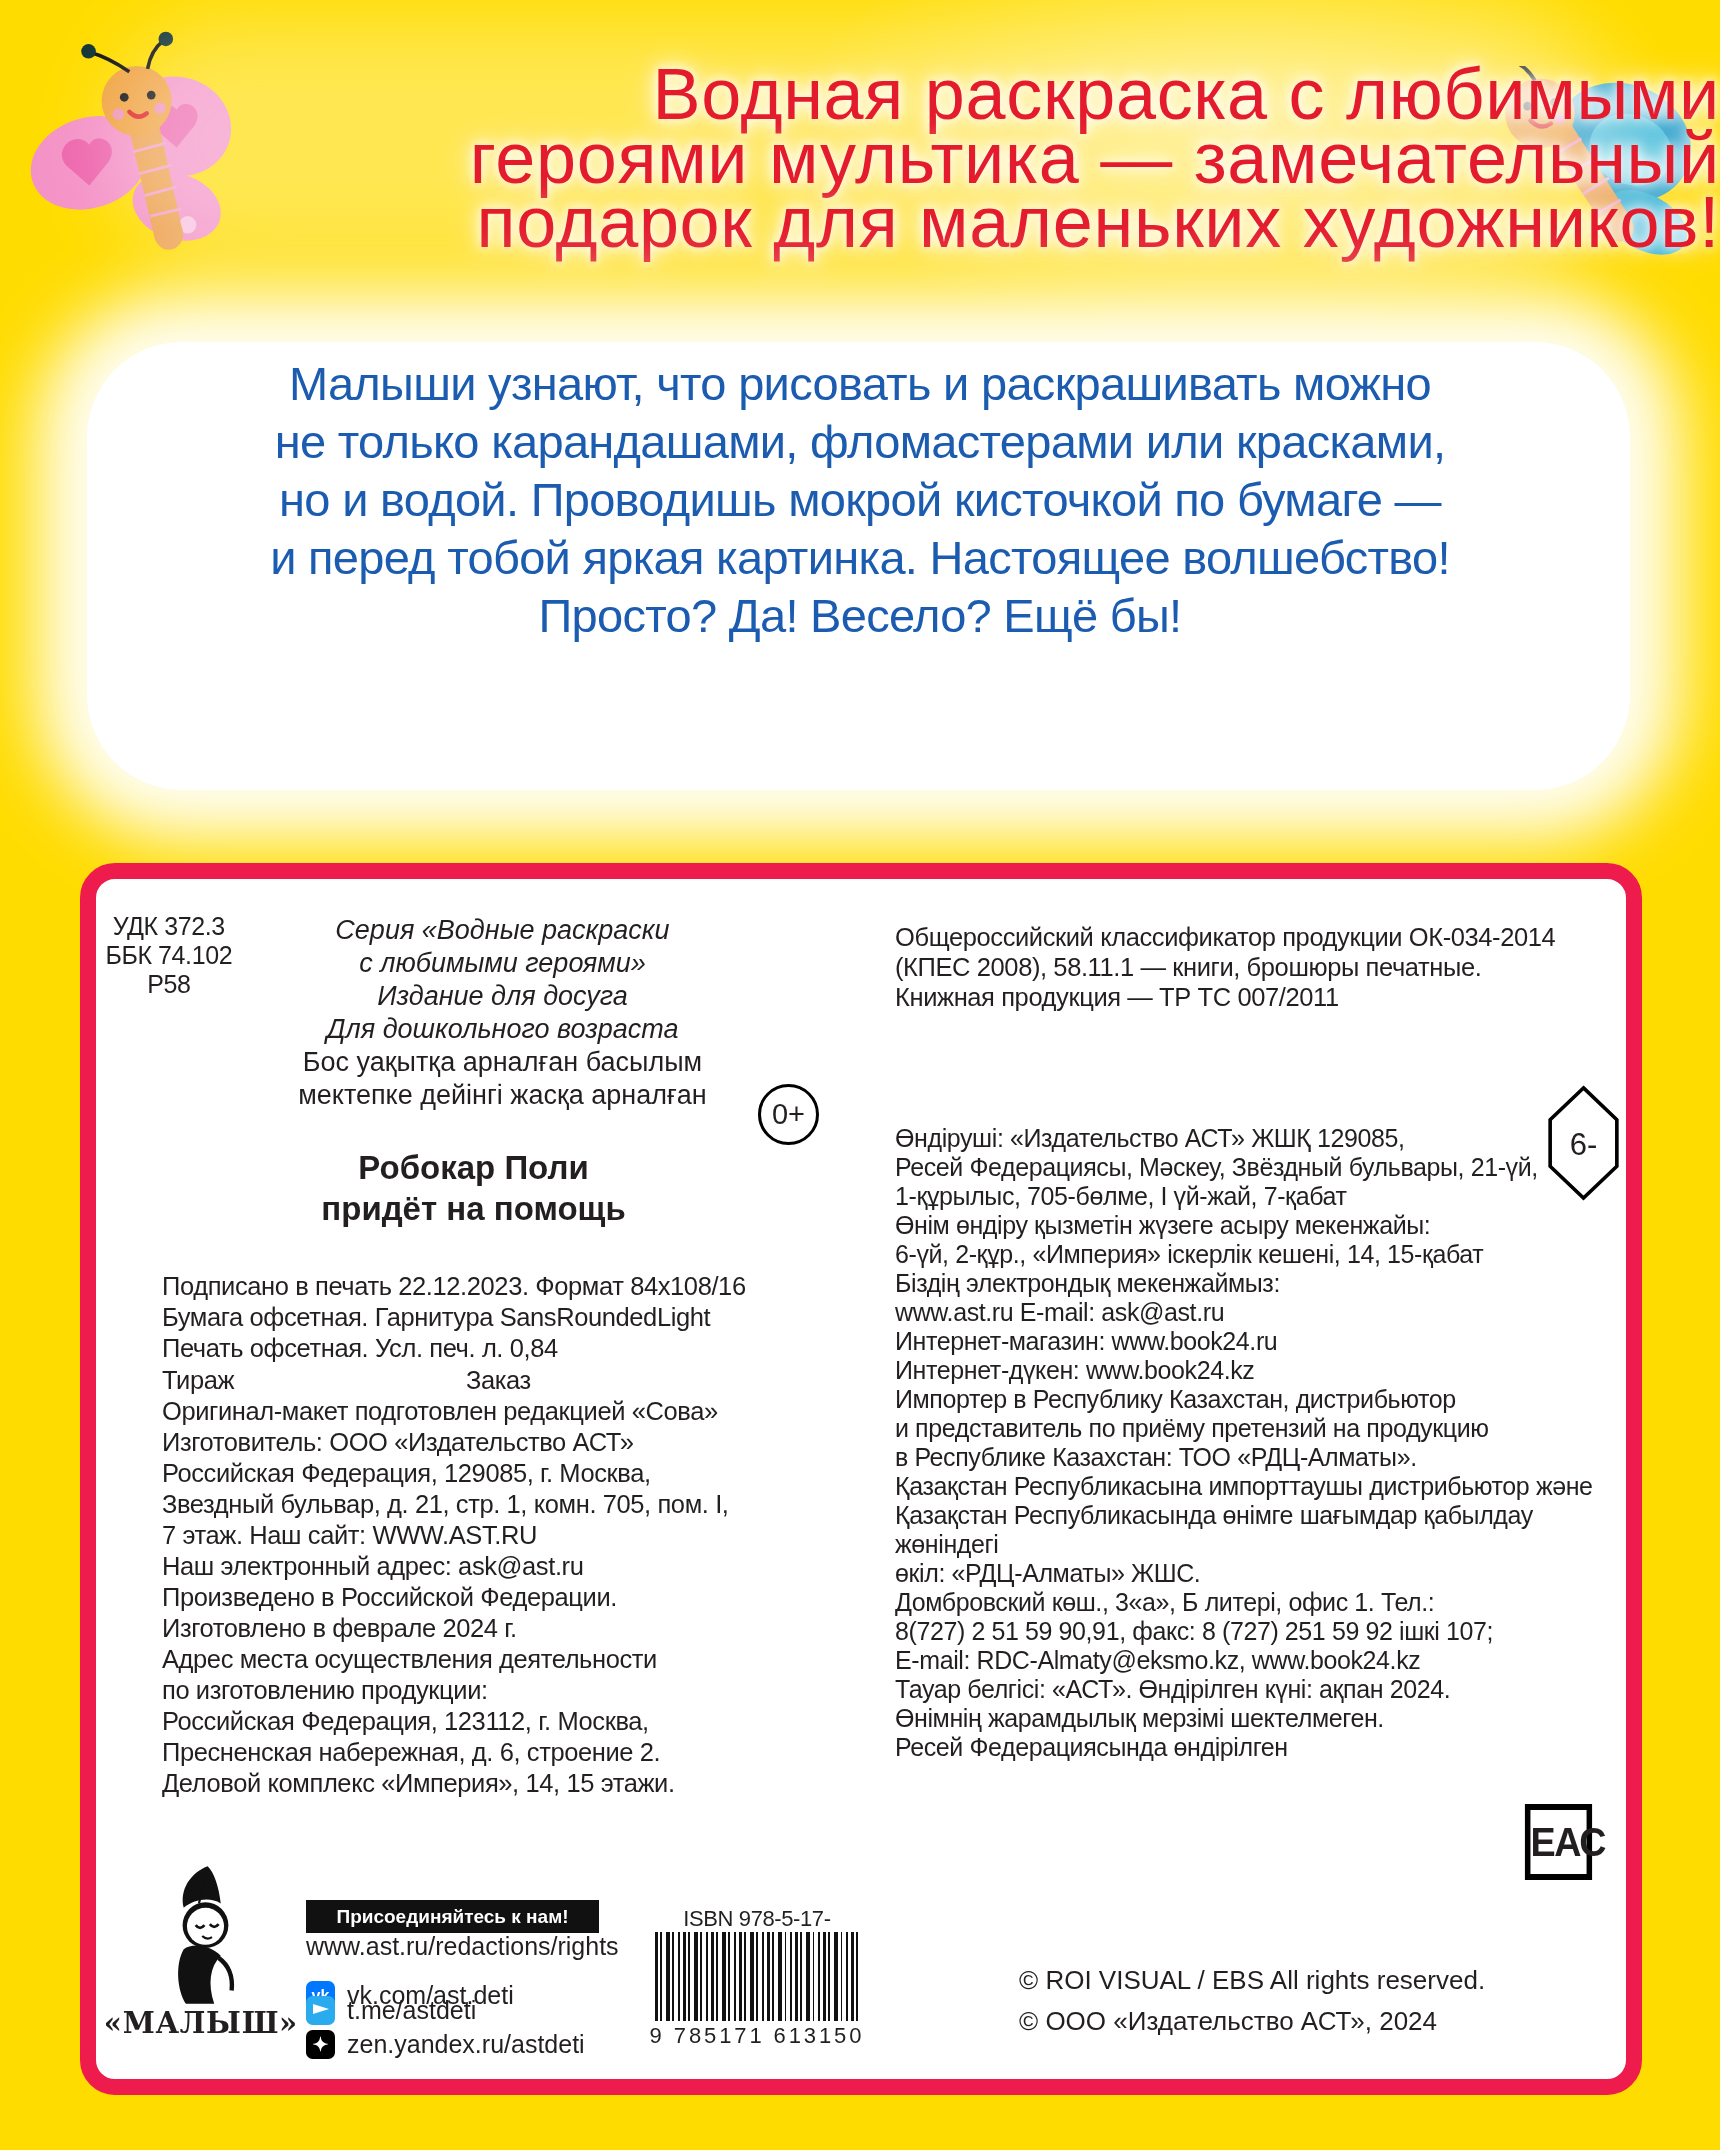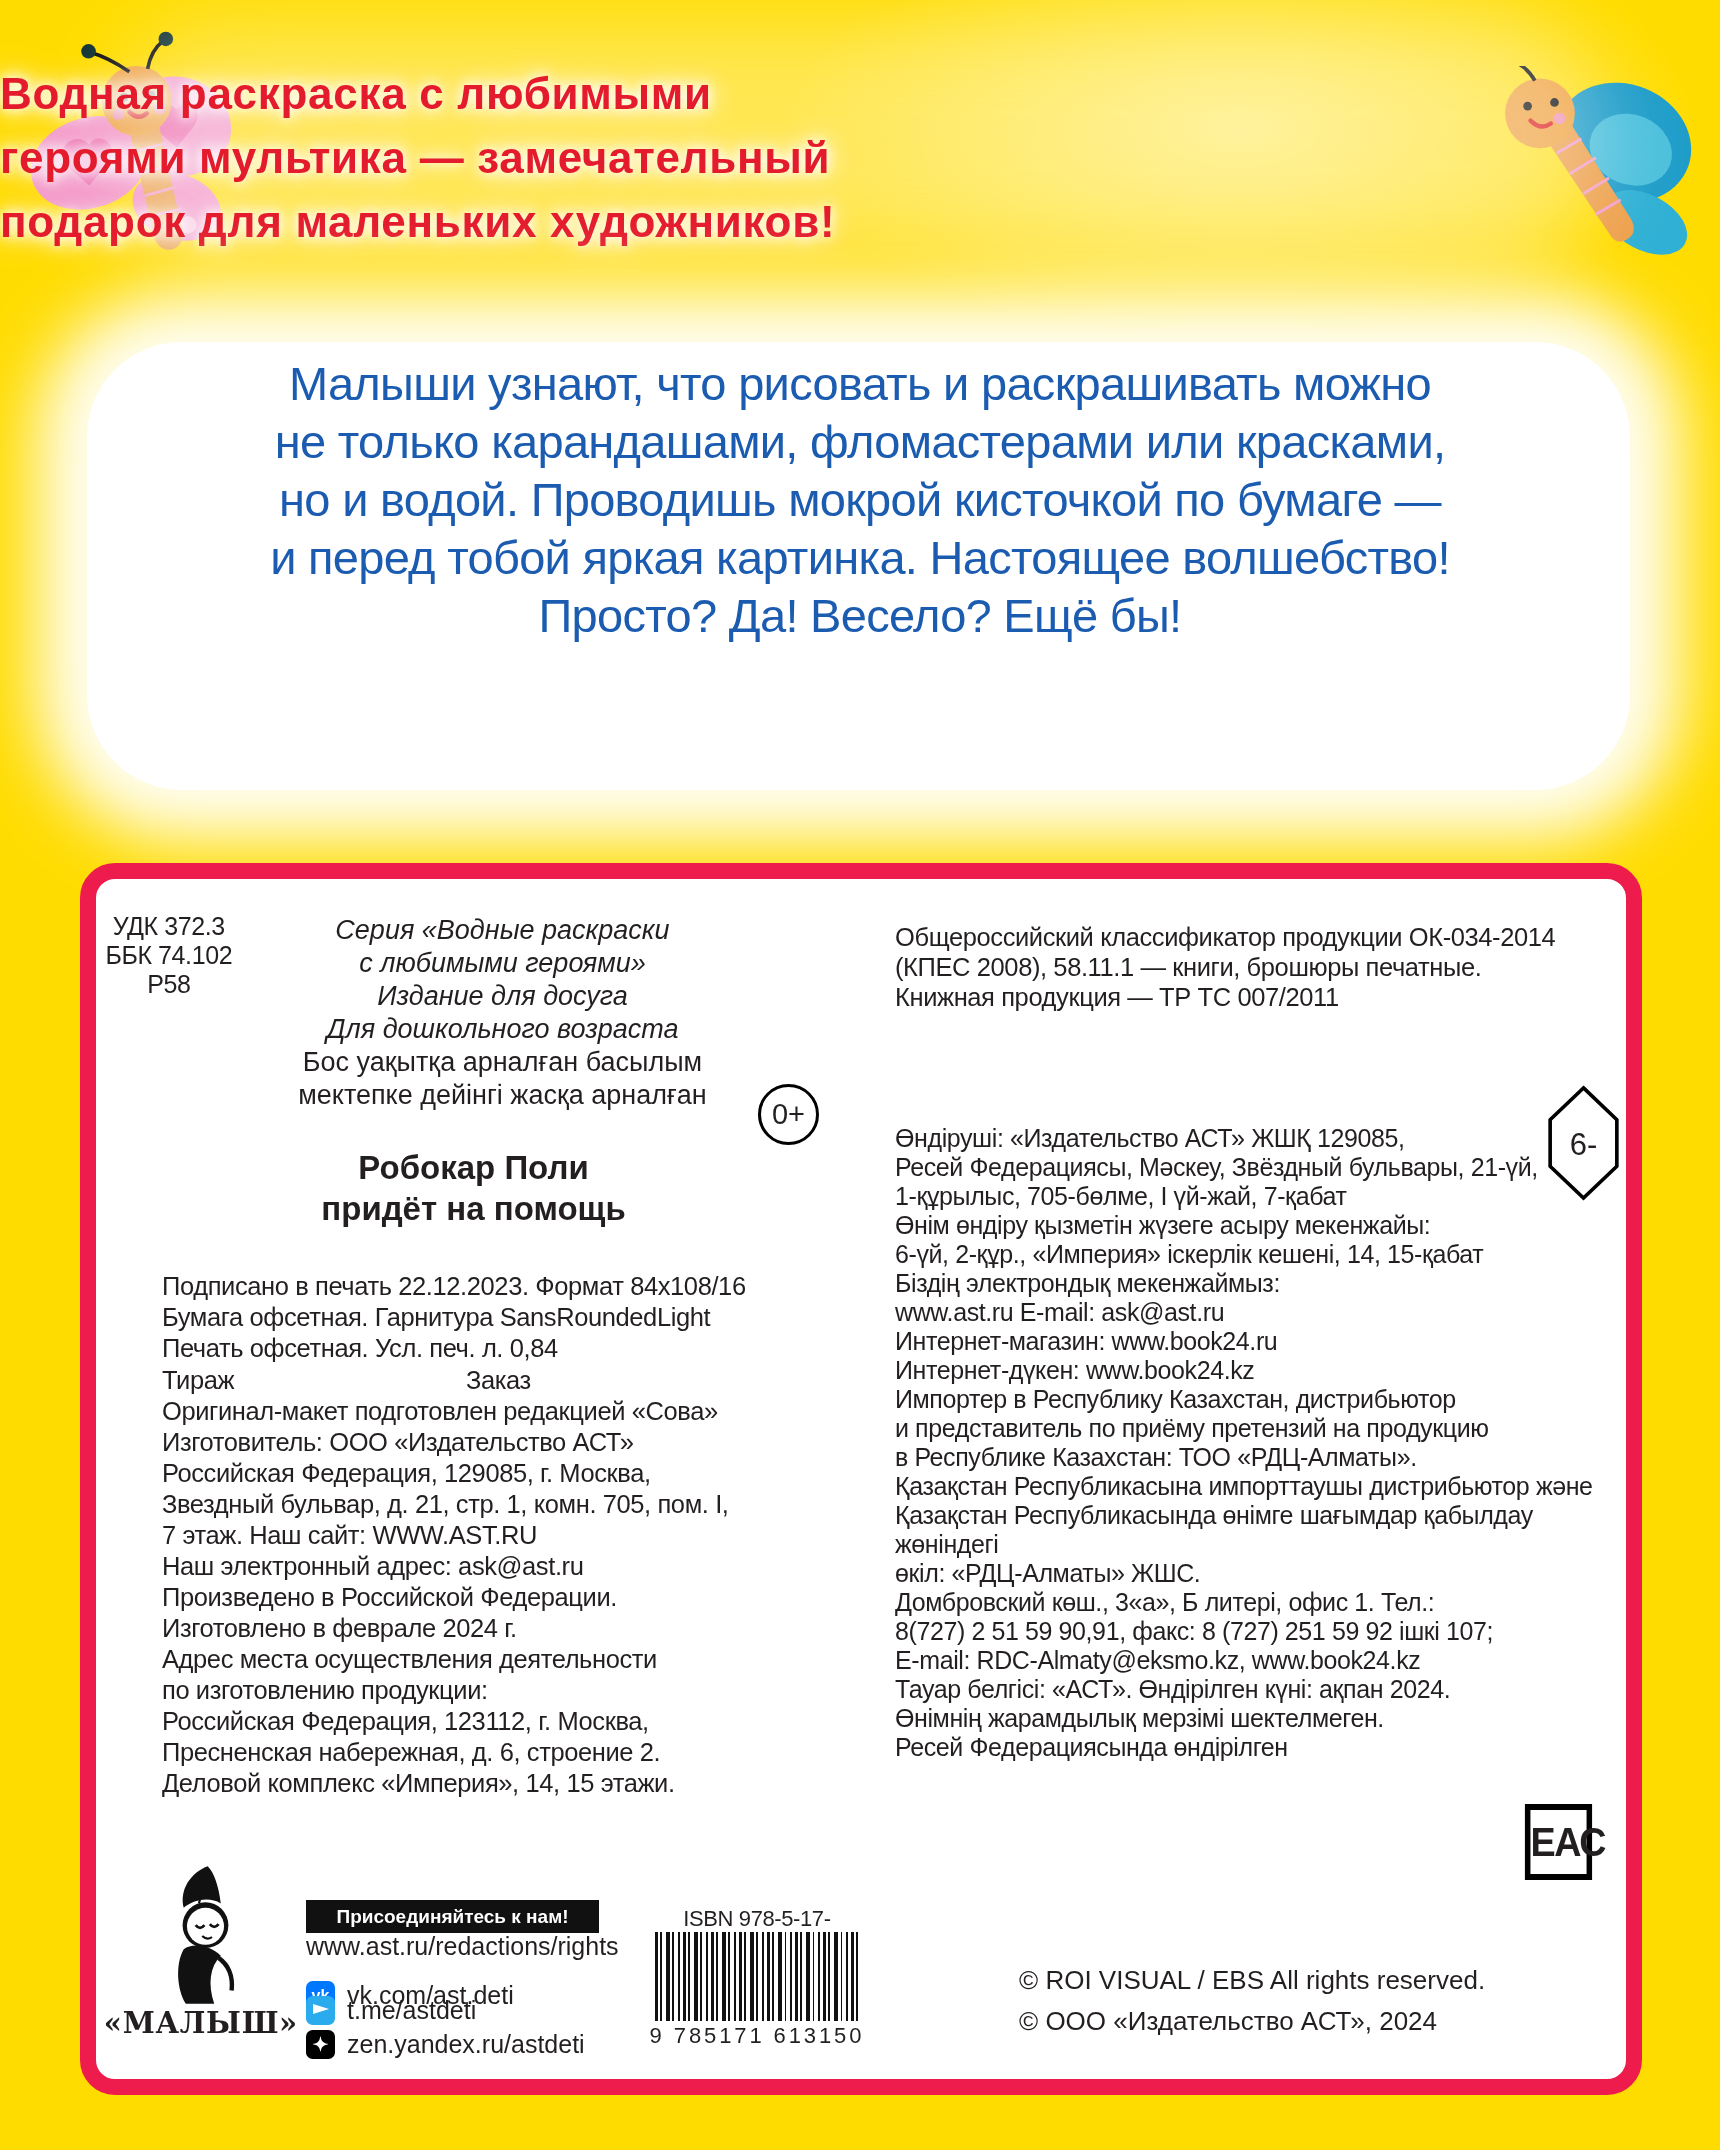--- a/index.html
+++ b/index.html
@@ -5,22 +5,22 @@
   html,body{margin:0;padding:0;}
   #page{position:relative;width:1720px;height:2151px;overflow:hidden;
         background:#ffdc00;
         background-image:radial-gradient(ellipse 655px 306px at 72% 6%, rgba(255,250,200,.55), rgba(255,220,0,0) 70%);
         font-family:"Liberation Sans", sans-serif;color:#231f20;}
   .abs{position:absolute;}
 
   
   #header-glow{left:109px;top:22px;width:1500px;height:240px;border-radius:116px;
                background:#fff;opacity:.32;filter:blur(40px);}
-  #header{left:0;top:62px;width:100%;text-align:left;
-          font-size:44px;font-weight:bold;line-height:64px;letter-spacing:0.7px;color:#e41b2c;
+  #header{left:0;top:62px;width:100%;text-align:right;
+          font-size:72px;font-weight:normal;line-height:64px;letter-spacing:0.7px;color:#e41b2c;
           text-shadow:0 0 10.2px #fff,0 0 20.4px #fff,0 0 33px rgba(255,255,255,.85);}
 
   
   #intro-glow{left:87px;top:342px;width:1543px;height:448px;border-radius:95px;background:#fff;
               box-shadow:0 0 66px 51px rgba(255,255,255,.95);}
   #intro{left:0;top:355px;width:100%;text-align:center;font-size:47px;line-height:58px;letter-spacing:-0.7px;}
   #intro-blue{color:#1b5cb0;}
   #intro-red{color:#e8192c;}
 
   

